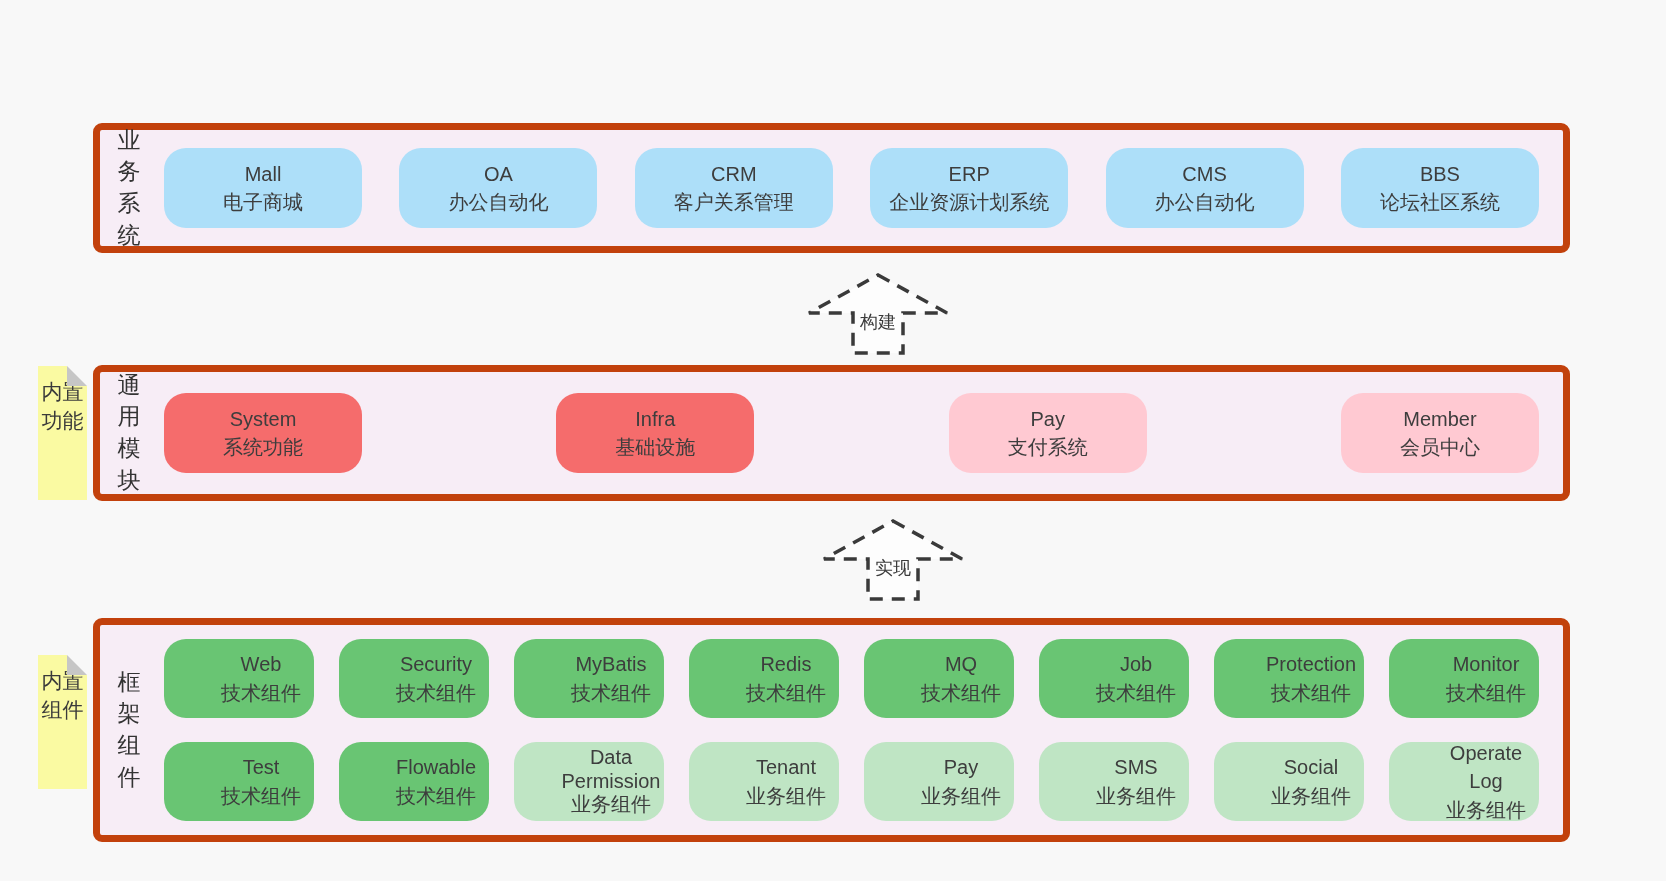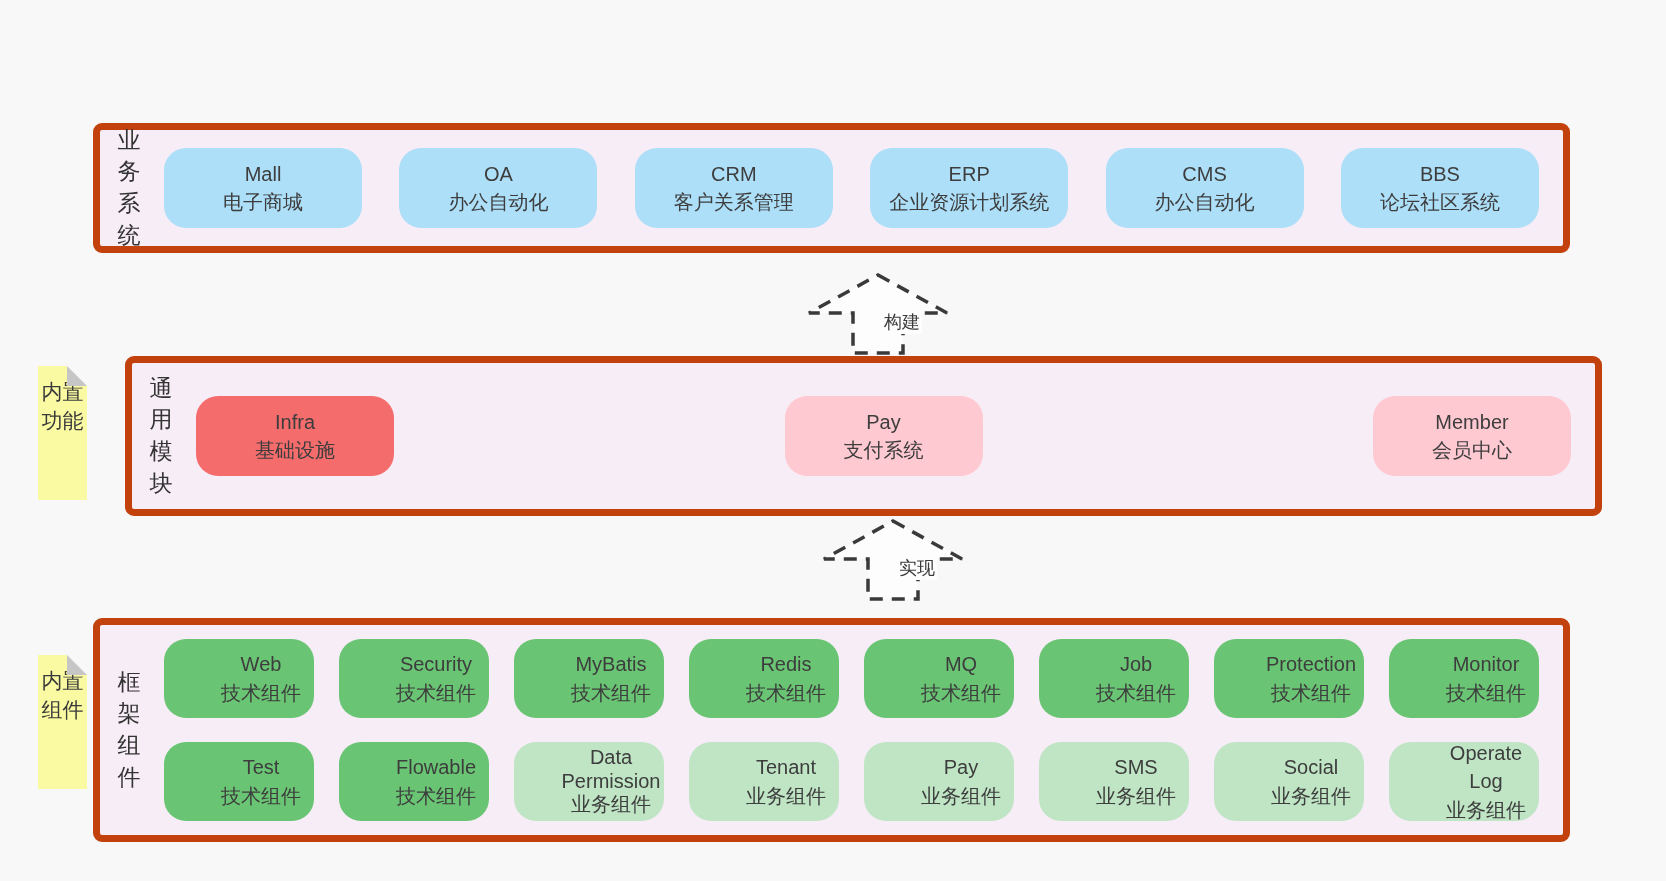--- a/index.html
+++ b/index.html
@@ -18,21 +18,21 @@
     position: absolute;
     left: 93px;
     width: 1477px;
     background: #f7edf6;
     border: 7px solid #c2410c;
     border-radius: 9px;
     display: flex;
     align-items: center;
   }
   .panel-business   { top: 123px; height: 130px; }
-  .panel-modules    { top: 356px; height: 160px; margin-left: 32px; }
+  .panel-modules    { top: 365px; height: 136px; }
   .panel-components { top: 618px; height: 224px; }
 
   .vlabel {
     width: 26px;
     margin-left: 16px;
     margin-right: 8px;
     font-size: 23px;
     line-height: 1.38;
     color: #333;
     word-break: break-all;
@@ -108,21 +108,20 @@
   .arrow-label {
     position: absolute;
     left: 50%;
     top: 38px;
     transform: translateX(-50%);
     background: #fdfdfd;
     padding: 0 2px;
     font-size: 18px;
     color: #3a3a3a;
     white-space: nowrap;
-    margin-left: 24px;
   }
 </style>
 </head>
 <body>
 
 <div class="canvas">
 
   <div class="note note-components">
     <span class="fold"></span>
     <div>内置组件</div>
@@ -167,20 +166,24 @@
     <svg viewBox="0 0 142 84">
       <polygon points="71,3 140,41 96,41 96,81 46,81 46,41 2,41" fill="#fdfdfd" stroke="#3a3a3a" stroke-width="3.5" stroke-dasharray="13 9" stroke-linejoin="miter"></polygon>
     </svg>
     <span class="arrow-label">构建</span>
   </div>
 
   <div class="panel panel-modules">
     <div class="vlabel">通用模块</div>
     <div class="boxes">
       <div class="box red w-wide">
+        <div>System</div>
+        <div>系统功能</div>
+      </div>
+      <div class="box red w-wide">
         <div>Infra</div>
         <div>基础设施</div>
       </div>
       <div class="box pink w-wide">
         <div>Pay</div>
         <div>支付系统</div>
       </div>
       <div class="box pink w-wide">
         <div>Member</div>
         <div>会员中心</div>

